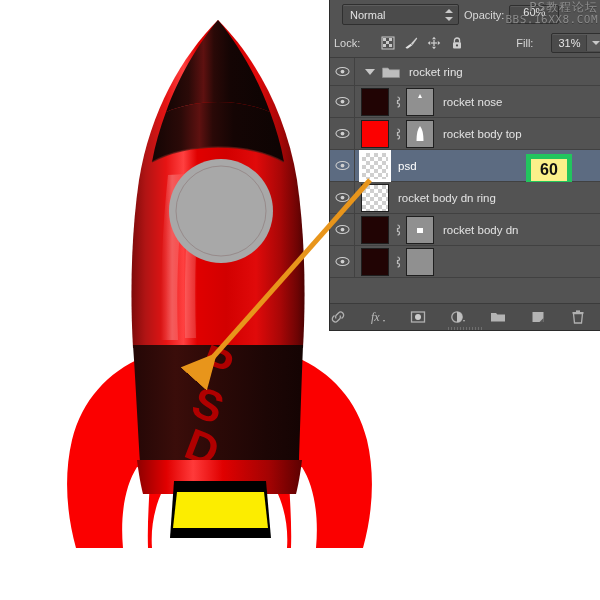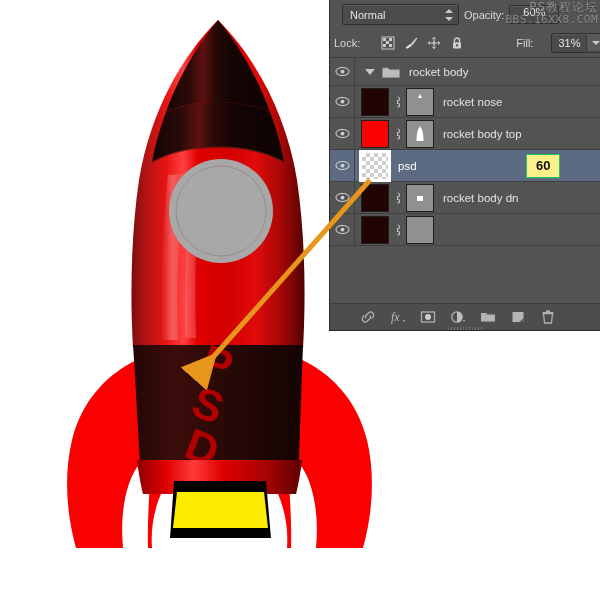--- a/index.html
+++ b/index.html
@@ -112,31 +112,31 @@
   .layer-name{margin-left:9px;color:#e3e3e3;font-size:11.5px;white-space:nowrap;}
   .layer-row.selected .layer-name{color:#ffffff;}
 
   .group-row{display:flex;align-items:center;height:27px;border-bottom:1px solid #414141;background:#535353;}
   .disclosure{width:0;height:0;border-left:5px solid transparent;border-right:5px solid transparent;border-top:6px solid #c7c7c7;margin-left:10px;}
   .folder-ico{margin-left:7px;}
 
   .badge-60{
     position:absolute;left:196px;top:4px;
     background:#fbf08a;color:#111;
-    font-size:13px;font-weight:bold;
+    font-size:16px;font-weight:bold;
     padding:0px 9px;line-height:22px;
-    border:1px solid #22c55e;
+    border:5px solid #22c55e;
     font-family:"Liberation Sans",sans-serif;
   }
 
   
   .panel-bottom{
     position:absolute;left:0;bottom:0;width:270px;height:27px;
     background:#4d4d4d;border-top:1px solid #3b3b3b;
-    display:flex;align-items:center;justify-content:center;gap:14px;
+    display:flex;align-items:center;justify-content:space-between;gap:14px;
     padding-right:14px;box-sizing:border-box;
   }
   .btm-ico{width:16px;height:16px;display:block;opacity:.92;}
   .grip{
     position:absolute;left:50%;bottom:-1px;transform:translateX(-50%);
     width:34px;height:4px;
     background:repeating-linear-gradient(90deg,#6e6e6e 0 1px,transparent 1px 3px);
   }
 
   
@@ -322,21 +322,21 @@
         <div class="eye-cell">
           <svg class="eye" viewBox="0 0 16 11">
             <ellipse cx="8" cy="5.5" rx="7" ry="4.3" fill="none" stroke="#cfcfcf" stroke-width="1.1"></ellipse>
             <circle cx="8" cy="5.5" r="2" fill="#cfcfcf"></circle>
           </svg>
         </div>
         <span class="disclosure"></span>
         <svg class="folder-ico" width="18" height="14" viewBox="0 0 18 14">
           <path d="M0.5,3 L6,3 L7.6,4.7 L17.5,4.7 L17.5,12.5 L0.5,12.5 Z" fill="#bdbdbd" stroke="#8f8f8f" stroke-width="0.7"></path>
         </svg>
-        <span class="layer-name">rocket body</span>
+        <span class="layer-name">rocket ring</span>
       </div>
 
       <div class="layer-row">
         <div class="eye-cell">
           <svg class="eye" viewBox="0 0 16 11">
             <ellipse cx="8" cy="5.5" rx="7" ry="4.3" fill="none" stroke="#cfcfcf" stroke-width="1.1"></ellipse>
             <circle cx="8" cy="5.5" r="2" fill="#cfcfcf"></circle>
           </svg>
         </div>
         <div class="thumb-wrap">
@@ -383,20 +383,32 @@
             <circle cx="8" cy="5.5" r="2" fill="#cfcfcf"></circle>
           </svg>
         </div>
         <div class="thumb-wrap">
           <div class="thumb checker selected-thumb"></div>
         </div>
         <span class="layer-name">psd</span>
         <span class="badge-60">60</span>
       </div>
 
+      <div class="layer-row">
+        <div class="eye-cell">
+          <svg class="eye" viewBox="0 0 16 11">
+            <ellipse cx="8" cy="5.5" rx="7" ry="4.3" fill="none" stroke="#cfcfcf" stroke-width="1.1"></ellipse>
+            <circle cx="8" cy="5.5" r="2" fill="#cfcfcf"></circle>
+          </svg>
+        </div>
+        <div class="thumb-wrap">
+          <div class="thumb checker"></div>
+        </div>
+        <span class="layer-name">rocket body dn ring</span>
+      </div>
 
       <div class="layer-row">
         <div class="eye-cell">
           <svg class="eye" viewBox="0 0 16 11">
             <ellipse cx="8" cy="5.5" rx="7" ry="4.3" fill="none" stroke="#cfcfcf" stroke-width="1.1"></ellipse>
             <circle cx="8" cy="5.5" r="2" fill="#cfcfcf"></circle>
           </svg>
         </div>
         <div class="thumb-wrap">
           <div class="thumb dark"></div>

